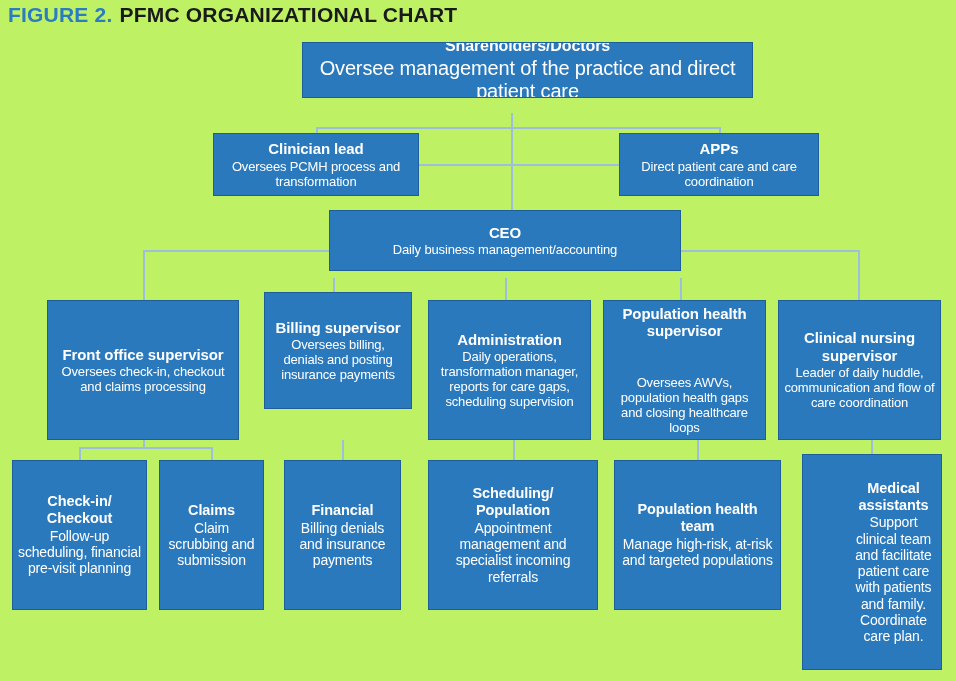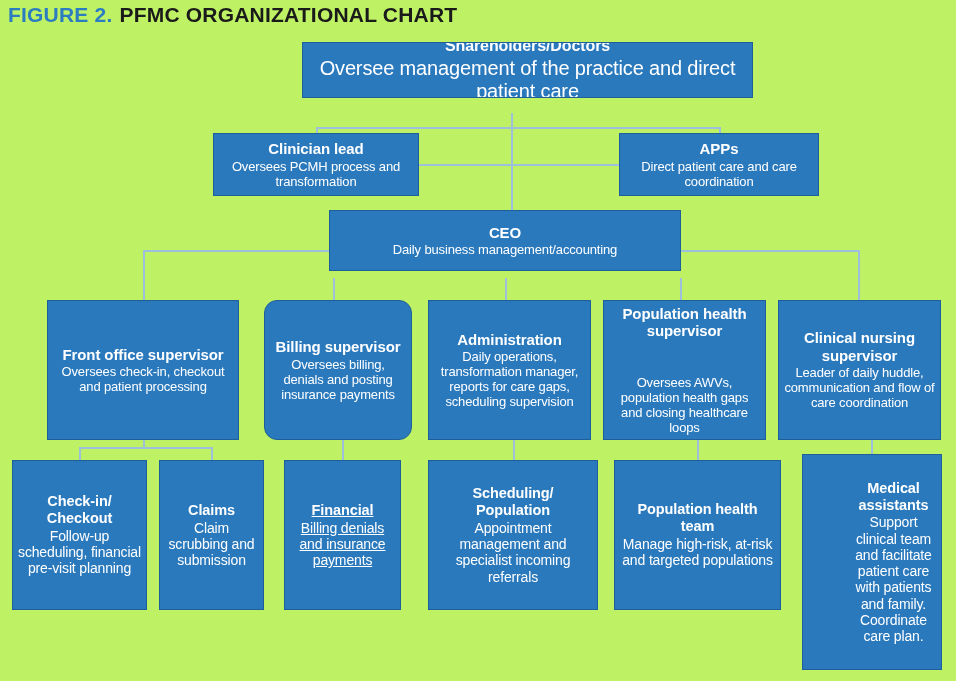--- a/index.html
+++ b/index.html
@@ -139,24 +139,24 @@
     <div class="nd">Direct patient care and care coordination</div>
   </div>
 
   <div class="node" style="left:329px; top:210px; width:352px; height:61px;">
     <div class="nt">CEO</div>
     <div class="nd">Daily business management/accounting</div>
   </div>
 
   <div class="node" style="left:47px; top:300px; width:192px; height:140px;">
     <div class="nt">Front office supervisor</div>
-    <div class="nd">Oversees check-in, checkout and patient processing</div>
-  </div>
-
-  <div class="node" style="left:264px; top:300px; width:148px; height:140px;border-radius:13px;">
+    <div class="nd">Oversees check-in, checkout and claims processing</div>
+  </div>
+
+  <div class="node" style="left:264px; top:292px; width:148px; height:117px;">
     <div class="nt">Billing supervisor</div>
     <div class="nd">Oversees billing, denials and posting insurance payments</div>
   </div>
 
   <div class="node" style="left:428px; top:300px; width:163px; height:140px;">
     <div class="nt">Administration</div>
     <div class="nd">Daily operations, transformation manager, reports for care gaps, scheduling supervision</div>
   </div>
 
   <div class="node" style="left:603px; top:300px; width:163px; height:140px;justify-content:space-between;">
@@ -172,21 +172,21 @@
   <div class="node small" style="left:12px; top:460px; width:135px; height:150px;">
     <div class="nt">Check-in/ Checkout</div>
     <div class="nd">Follow-up scheduling, financial pre-visit planning</div>
   </div>
 
   <div class="node small" style="left:159px; top:460px; width:105px; height:150px;">
     <div class="nt">Claims</div>
     <div class="nd">Claim scrubbing and submission</div>
   </div>
 
-  <div class="node small" style="left:284px; top:460px; width:117px; height:150px;text-decoration:underline;">
+  <div class="node small" style="left:284px; top:460px; width:117px; height:150px;">
     <div class="nt">Financial</div>
     <div class="nd">Billing denials and insurance payments</div>
   </div>
 
   <div class="node small" style="left:428px; top:460px; width:170px; height:150px;">
     <div class="nt">Scheduling/ Population</div>
     <div class="nd">Appointment management and specialist incoming referrals</div>
   </div>
 
   <div class="node small" style="left:614px; top:460px; width:167px; height:150px;">

